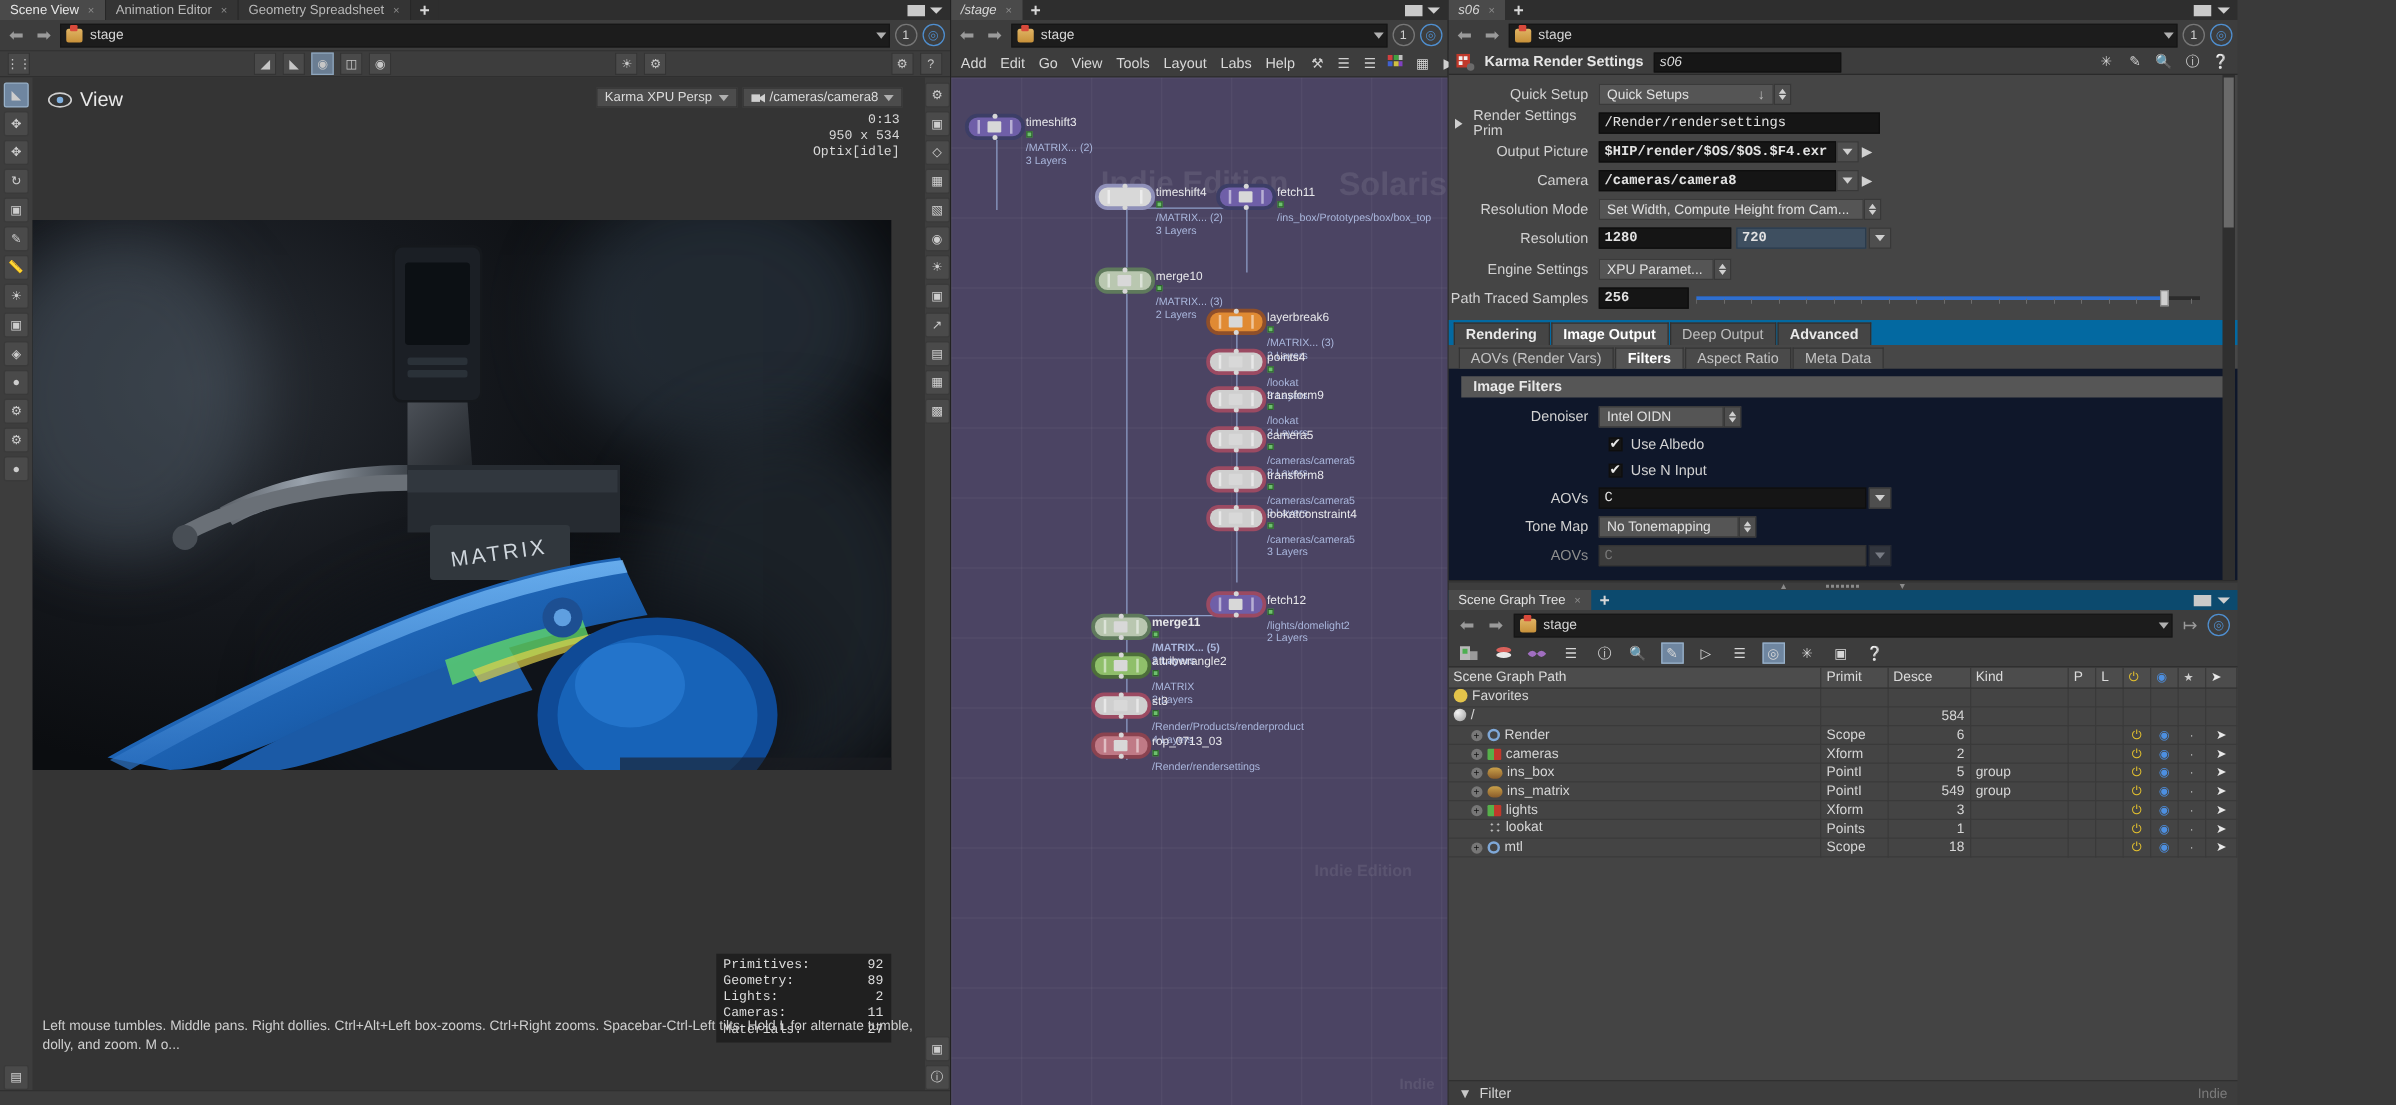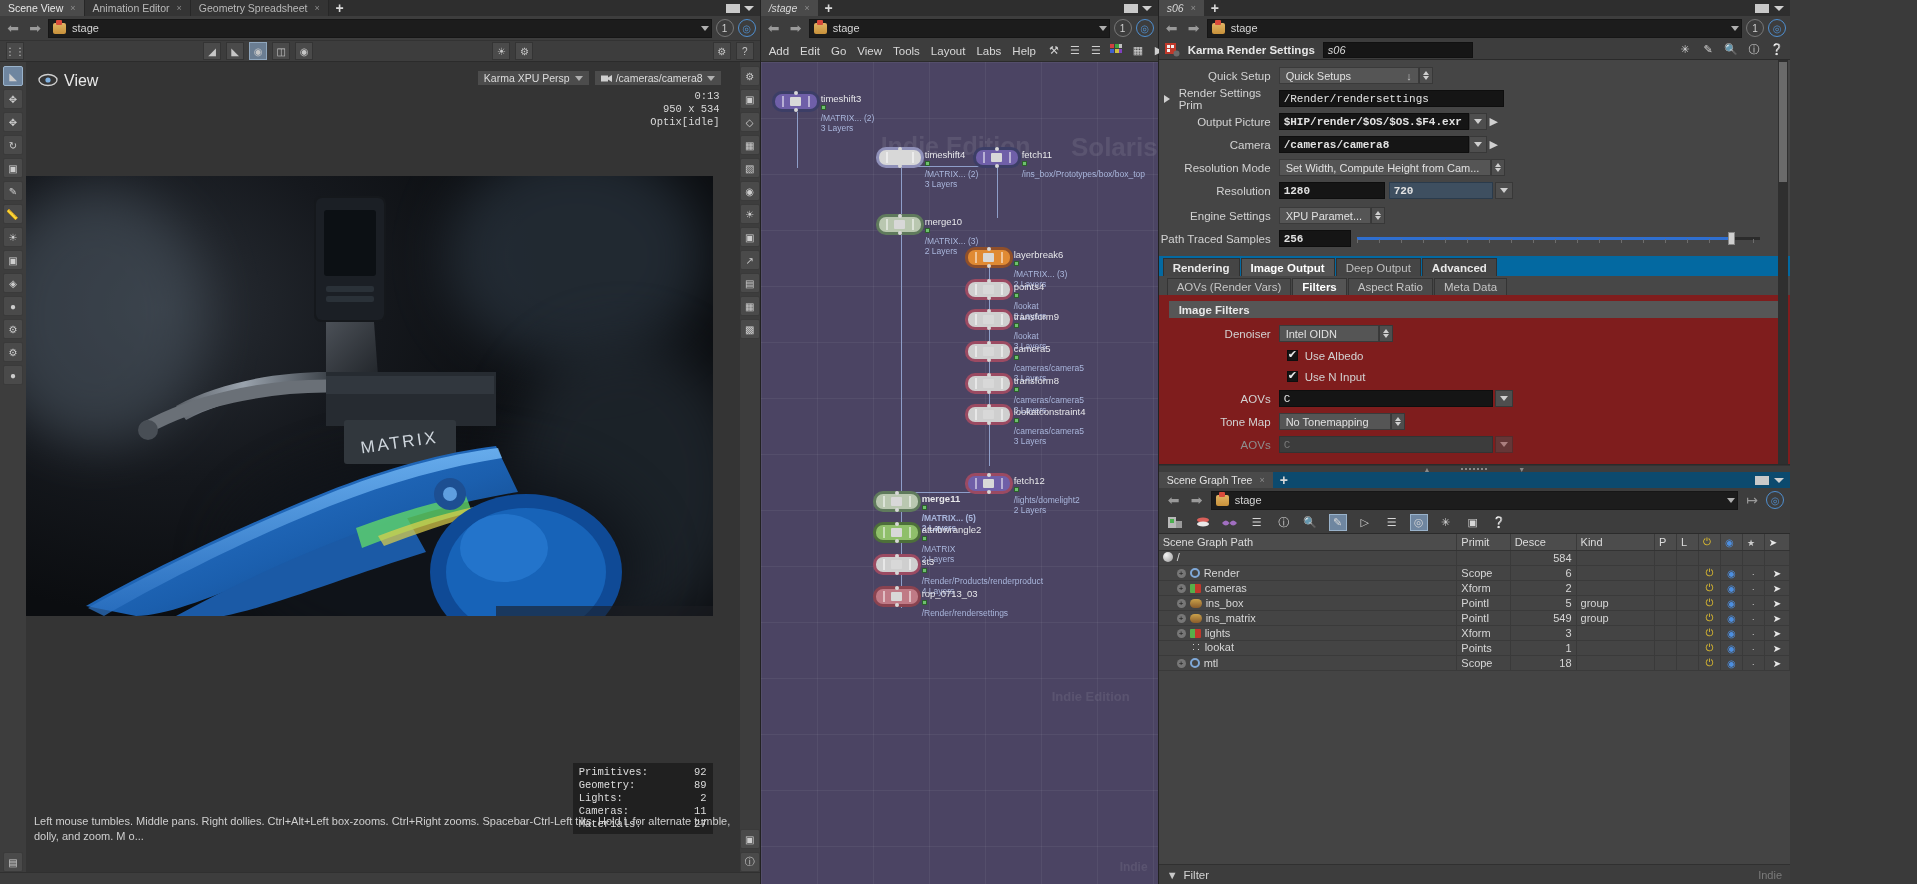--- a/index.html
+++ b/index.html
@@ -826,21 +826,21 @@
         <div class="t bold">Advanced</div>
       </div>
 
       <div class="tabstrip2">
         <div class="t">AOVs (Render Vars)</div>
         <div class="t active">Filters</div>
         <div class="t">Aspect Ratio</div>
         <div class="t">Meta Data</div>
       </div>
 
-      <div style="background:#7f1d1d;padding:2px 0 6px 0;">
+      <div style="background:#0f172a;padding:2px 0 6px 0;">
         <div class="sectionhdr">Image Filters</div>
 
         <div class="prow">
           <div class="plabel">Denoiser</div>
           <div class="pmenu" style="width:100px;">Intel OIDN</div>
           <div class="spin">
               <i class="u"></i>
               <i class="d"></i>
             </div>
         </div>
@@ -967,20 +967,35 @@
               <th>L</th>
               <th><span class="pwr">⏻</span></th>
               <th><span class="eyeb">◉</span></th>
               <th><span class="star">★</span></th>
               <th><span class="ptr">➤</span></th>
             </tr>
           </thead>
           <tbody id="tree-host">
               <tr>
                 <td style="padding-left:4px"><span class="pnode">
+                    <span class="favi"></span>
+                    <span>Favorites</span>
+                  </span></td>
+                <td></td>
+                <td class="num"></td>
+                <td></td>
+                <td></td>
+                <td></td>
+                <td class="c"></td>
+                <td class="c"></td>
+                <td class="c"></td>
+                <td class="c"></td>
+              </tr>
+              <tr>
+                <td style="padding-left:4px"><span class="pnode">
                     <span class="sphere"></span>
                     <span>/</span>
                   </span></td>
                 <td></td>
                 <td class="num">584</td>
                 <td></td>
                 <td></td>
                 <td></td>
                 <td class="c"></td>
                 <td class="c"></td>

